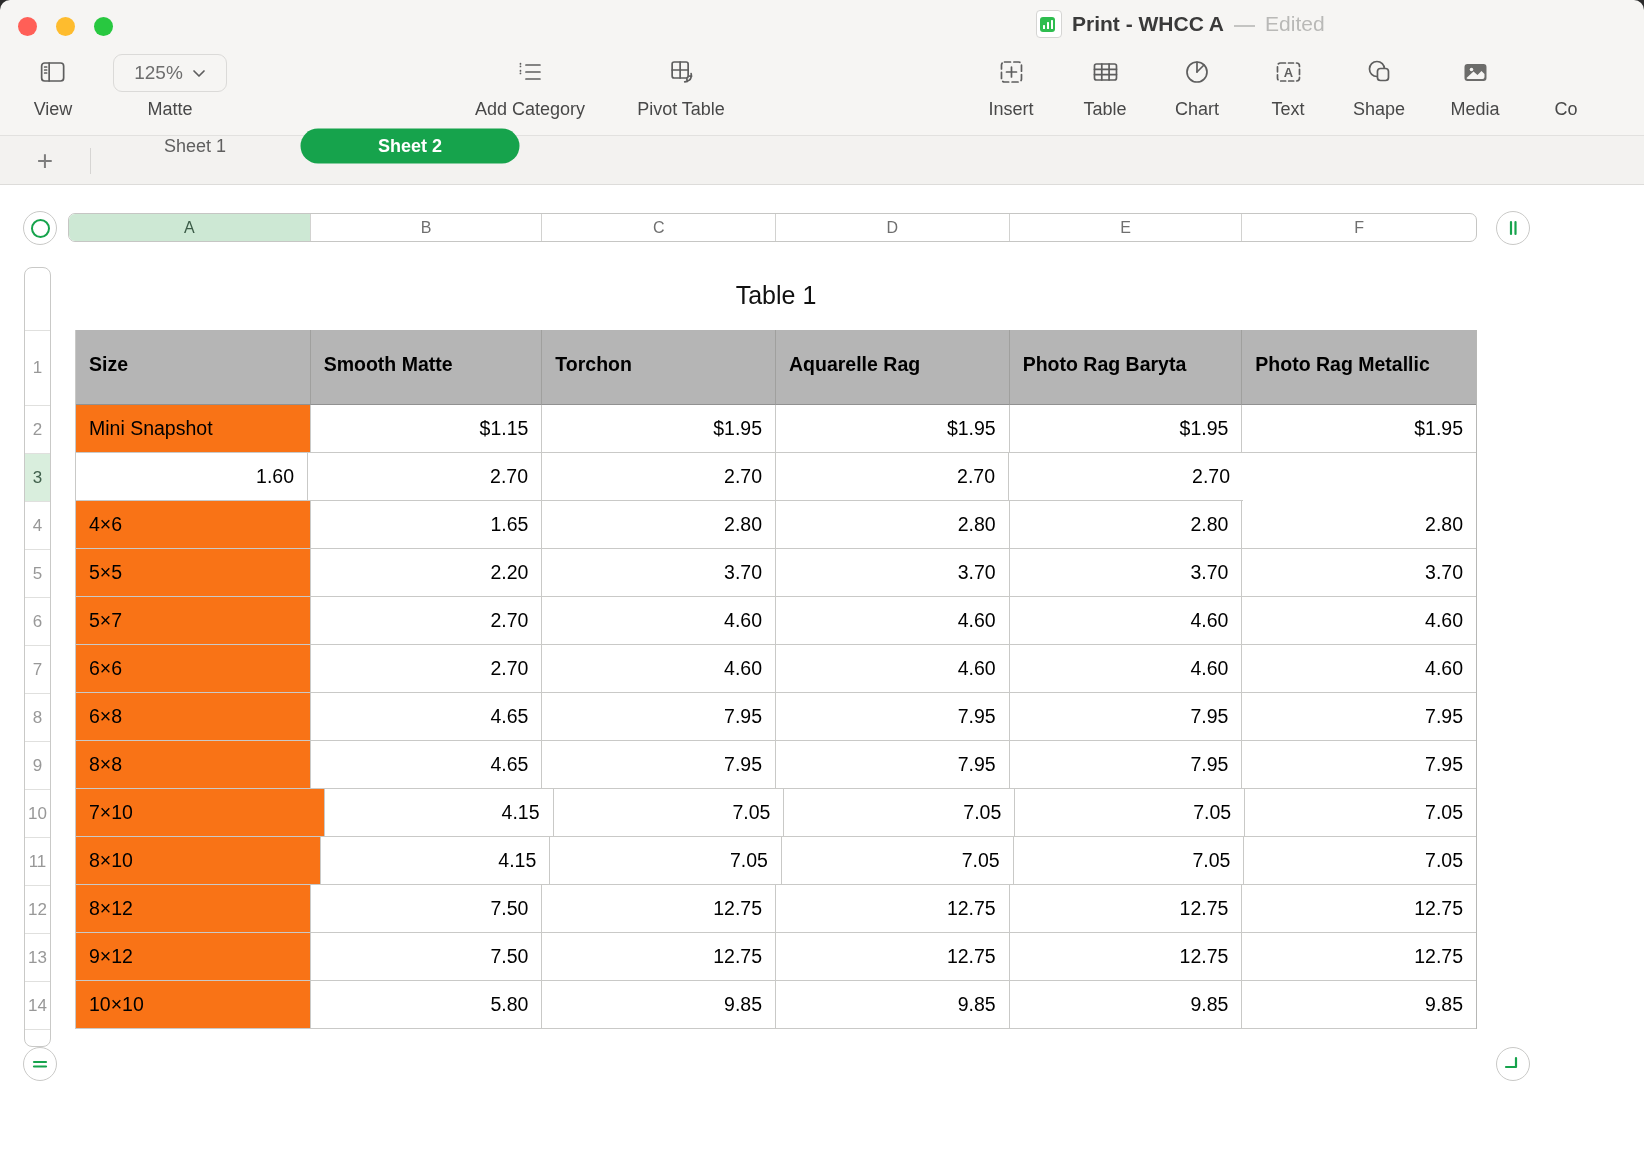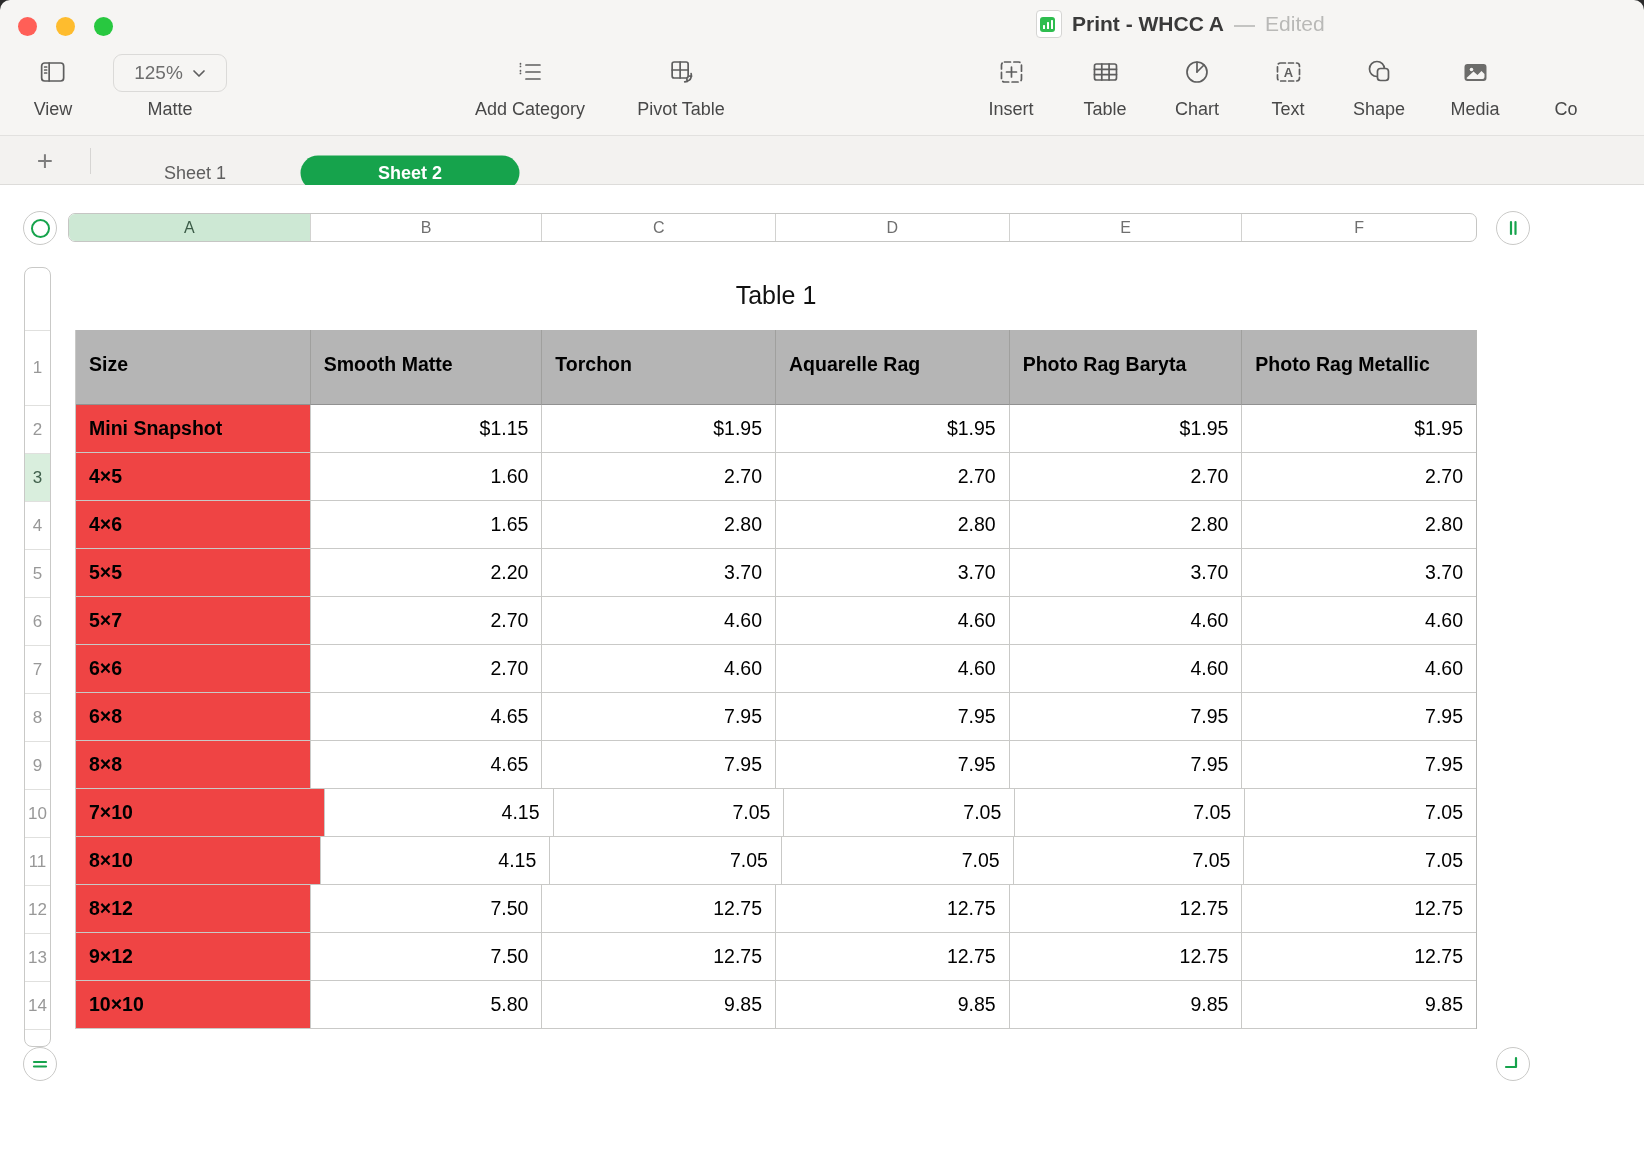--- a/index.html
+++ b/index.html
@@ -29,21 +29,21 @@
   .titem .ticon{height:40px;display:flex;align-items:center;justify-content:center;}
   .tlabel{font-size:18px;color:#484848;}
   .zoombox{width:114px;height:38px;margin-top:2px;border:1.5px solid #dbdad8;border-radius:9px;display:flex;align-items:center;justify-content:center;gap:9px;box-sizing:border-box;}
   .zoomval{font-size:19px;color:#6e6e6e;}
   svg.icon{stroke:#5e5e5e;fill:none;stroke-width:1.7;stroke-linecap:round;stroke-linejoin:round;}
 
   
   .tabbar{position:absolute;left:0;top:135px;width:100%;height:50px;background:#f3f2f0;border-top:1px solid #e2e1df;border-bottom:1px solid #dddcda;box-sizing:border-box;}
   .addsheet{position:absolute;left:45px;top:25px;transform:translate(-50%,-50%);font-size:28px;font-weight:300;color:#7d7d7d;cursor:default;}
   .tabdivider{position:absolute;left:90px;top:12px;width:1px;height:26px;background:#d6d5d3;}
-  .sheettab{position:absolute;top:37px;transform:translate(-50%,-50%);font-size:18px;color:#5f5f5f;}
+  .sheettab{position:absolute;top:10px;transform:translate(-50%,-50%);font-size:18px;color:#5f5f5f;}
   .sheettab.inactive{left:195px;}
   .sheettab.active{left:410px;width:219px;height:35px;background:#16a34c;border-radius:18px;color:#fff;font-weight:bold;display:flex;align-items:center;justify-content:center;}
 
   
   .content{position:absolute;left:0;top:185px;width:1644px;height:985px;background:#ffffff;}
 
   
   .colbar{position:absolute;left:68px;top:28px;width:1409px;height:29px;border:1px solid #c6c6c4;border-radius:7px;box-sizing:border-box;display:flex;overflow:hidden;background:#fff;}
   .cbcell{height:100%;display:flex;align-items:center;justify-content:center;font-size:16px;color:#6f6f6f;border-right:1px solid #d2d2d0;box-sizing:border-box;}
   .cbcell:last-child{border-right:none;}
@@ -64,21 +64,21 @@
   .gcell.sel{background:#d9eedd;color:#40604c;}
   .gbottom{height:18px;border-top:1px solid #e0e0de;}
 
   
   .sheet-title{position:absolute;left:75px;top:96px;width:1402px;text-align:center;font-size:25px;color:#111;}
   .table{position:absolute;left:75px;top:145px;width:1402px;border-left:1px solid #c9c9c7;border-right:1px solid #b7b7b5;box-sizing:border-box;}
   .trow{display:flex;height:48px;}
   .trow.thead{height:75px;}
   .tcell{box-sizing:border-box;font-size:19.5px;color:#000;display:flex;align-items:center;border-right:1px solid #c9c9c7;border-bottom:1px solid #c9c9c7;padding:0 13px;}
   .thead .tcell{background:#b5b5b5;font-weight:bold;align-items:flex-start;padding-top:20px;border-right:1px solid #a0a09e;border-bottom:1px solid #919191;line-height:1.45;}
-  .tcell.labelcol{background:#ef4444;font-weight:bold;text-align:right;}
+  .tcell.labelcol{background:#f97316;font-weight:normal;text-align:right;}
   .tcell.num{justify-content:flex-end;}
   .tcell:last-child{border-right:none;}
   .tcell.selcell{position:relative;}
 </style>
 </head>
 <body>
 
 <div id="window">
 
   <div class="titlebar">
@@ -286,21 +286,20 @@
         </div>
         <div class="trow">
           <div class="tcell labelcol" style="width: 235px;">Mini Snapshot</div>
           <div class="tcell num" style="width: 232px;">$1.15</div>
           <div class="tcell num" style="width: 234px;">$1.95</div>
           <div class="tcell num" style="width: 234px;">$1.95</div>
           <div class="tcell num" style="width: 233px;">$1.95</div>
           <div class="tcell num" style="width: 234px;">$1.95</div>
         </div>
         <div class="trow">
-          <div class="tcell labelcol selcell" style="width: 235px;">4×5</div>
           <div class="tcell num" style="width: 232px;">1.60</div>
           <div class="tcell num" style="width: 234px;">2.70</div>
           <div class="tcell num" style="width: 234px;">2.70</div>
           <div class="tcell num" style="width: 233px;">2.70</div>
           <div class="tcell num" style="width: 234px;">2.70</div>
         </div>
         <div class="trow">
           <div class="tcell labelcol" style="width: 235px;">4×6</div>
           <div class="tcell num" style="width: 232px;">1.65</div>
           <div class="tcell num" style="width: 234px;">2.80</div>

